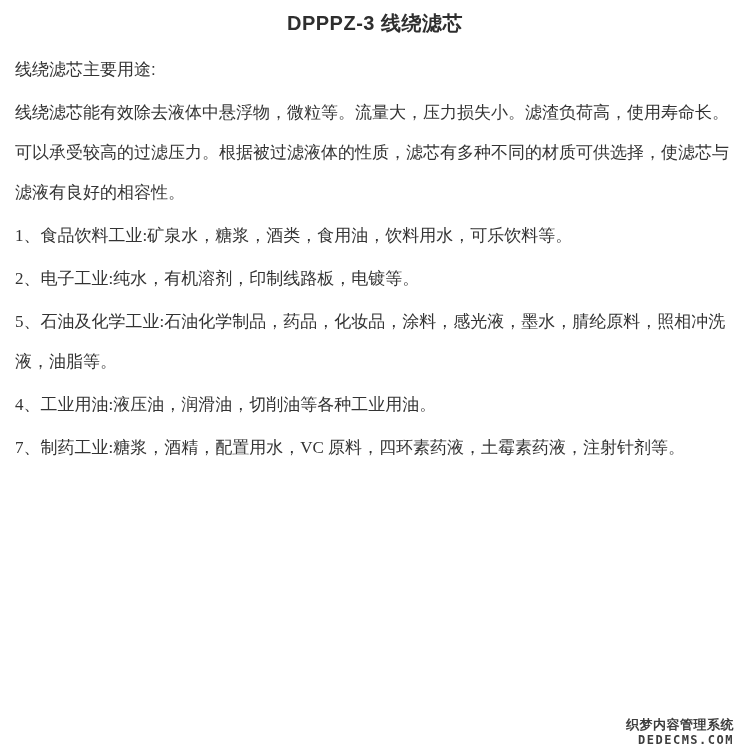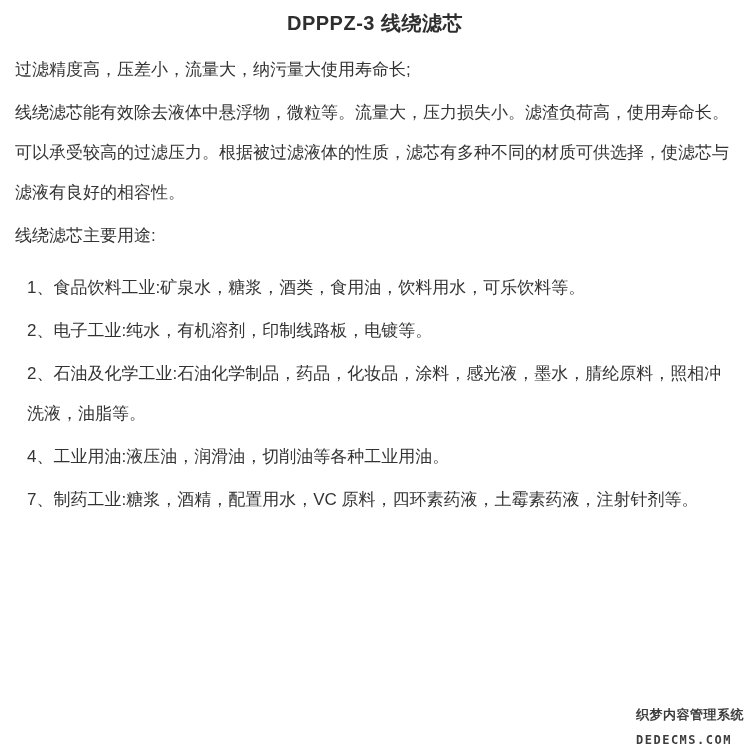--- a/index.html
+++ b/index.html
@@ -27,68 +27,68 @@
     margin: 2px 0 14px 0;
     color: #2e2e2e;
     letter-spacing: 0.5px;
   }
   .para {
     margin: 0 0 3px 0;
     line-height: 40px;
     word-break: break-all;
   }
   .applications {
-    margin: 12px;
+    margin: 0;
     padding: 0;
+    font-family: Liberation Serif, serif;
   }
   .watermark {
     position: absolute;
-    right: 6px;
+    right: 16px;
     bottom: 2px;
+    text-align: right;
     font-weight: bold;
     color: #3d3d3d;
     text-shadow:
       -1px -1px 0 #ffffff, 1px -1px 0 #ffffff,
       -1px  1px 0 #ffffff, 1px  1px 0 #ffffff,
        0   -1px 0 #ffffff, 0    1px 0 #ffffff,
       -1px  0   0 #ffffff, 1px  0   0 #ffffff;
   }
   .wm-cn {
     font-size: 13px;
     line-height: 16px;
     letter-spacing: 0.5px;
   }
   .wm-en {
     font-family: "DejaVu Sans Mono", monospace;
     font-size: 12px;
     line-height: 15px;
     letter-spacing: 1.5px;
-    margin-top: 10px;
   }
 </style>
 </head>
 <body>
 
 <div class="page">
 
   <h1 class="title">DPPPZ-3 线绕滤芯</h1>
 
-  <p class="para">过滤精度高，压差小，流量大，纳污量大使用寿命长;</p>
 
 
 
 
+  <p class="para">线绕滤芯主要用途:</p>
+
   <p class="para">线绕滤芯能有效除去液体中悬浮物，微粒等。流量大，压力损失小。滤渣负荷高，使用寿命长。可以承受较高的过滤压力。根据被过滤液体的性质，滤芯有多种不同的材质可供选择，使滤芯与滤液有良好的相容性。</p>
-
-  <p class="para">线绕滤芯主要用途:</p>
 
   <div class="applications">
     <p class="para">1、食品饮料工业:矿泉水，糖浆，酒类，食用油，饮料用水，可乐饮料等。</p>
     <p class="para">2、电子工业:纯水，有机溶剂，印制线路板，电镀等。</p>
-    <p class="para">2、石油及化学工业:石油化学制品，药品，化妆品，涂料，感光液，墨水，腈纶原料，照相冲洗液，油脂等。</p>
+    <p class="para">5、石油及化学工业:石油化学制品，药品，化妆品，涂料，感光液，墨水，腈纶原料，照相冲洗液，油脂等。</p>
     <p class="para">4、工业用油:液压油，润滑油，切削油等各种工业用油。</p>
     <p class="para">7、制药工业:糖浆，酒精，配置用水，VC 原料，四环素药液，土霉素药液，注射针剂等。</p>
   </div>
 
   <div class="watermark">
     <div class="wm-cn">织梦内容管理系统</div>
     <div class="wm-en">DEDECMS.COM</div>
   </div>
 
 </div>

